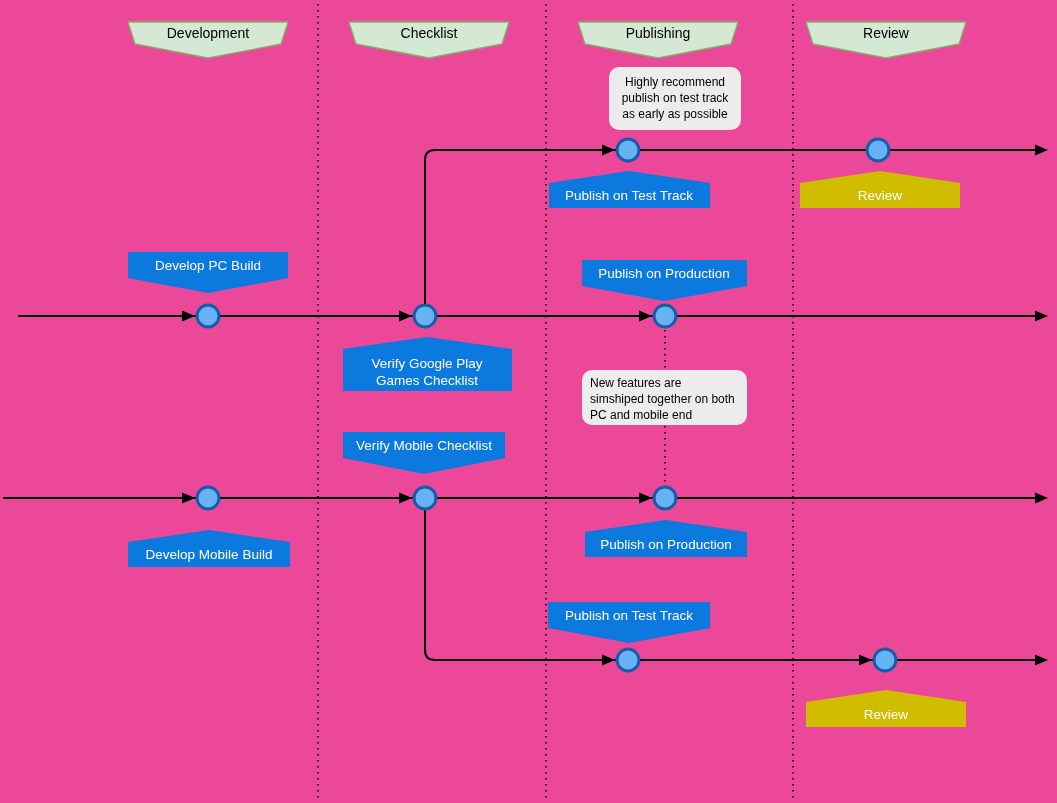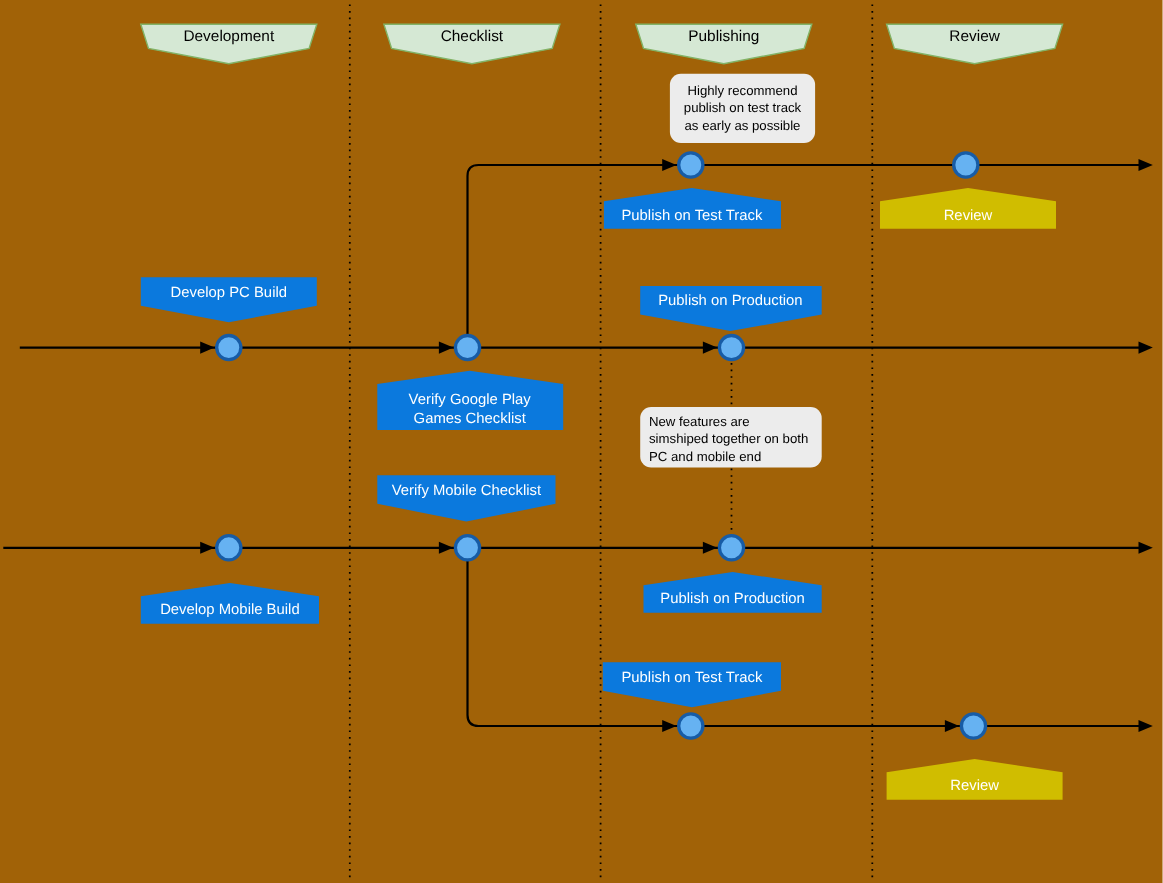--- a/index.html
+++ b/index.html
@@ -1,16 +1,16 @@
 <!DOCTYPE html>
 <html><head>
 <meta charset="utf-8">
 <style>
   html,body{margin:0;padding:0;background:#ffffff;}
-  #stage{position:relative;width:1057px;height:803px;background:#a16207;overflow:hidden;
+  #stage{position:relative;width:1057px;height:803px;background:#ec4899;overflow:hidden;
          font-family:"Liberation Sans", sans-serif;}
   svg{position:absolute;top:0;left:0;}
   .flowline{fill:none;stroke:#000000;stroke-width:2;}
   .lane-divider{fill:none;stroke:#000000;stroke-width:1.6;stroke-dasharray:1.5 4.5;}
   .dotted-link{fill:none;stroke:#000000;stroke-width:1.6;stroke-dasharray:1.5 4.5;}
   .arrowhead{fill:#000000;stroke:none;}
   .milestone{stroke:#175ca6;stroke-width:3;}
   .lane-hdr{stroke:#82b366;stroke-width:1.3;}
   .banner{stroke:none;}
   .lane-hdr-text{font-size:14px;fill:#000000;text-anchor:middle;}

